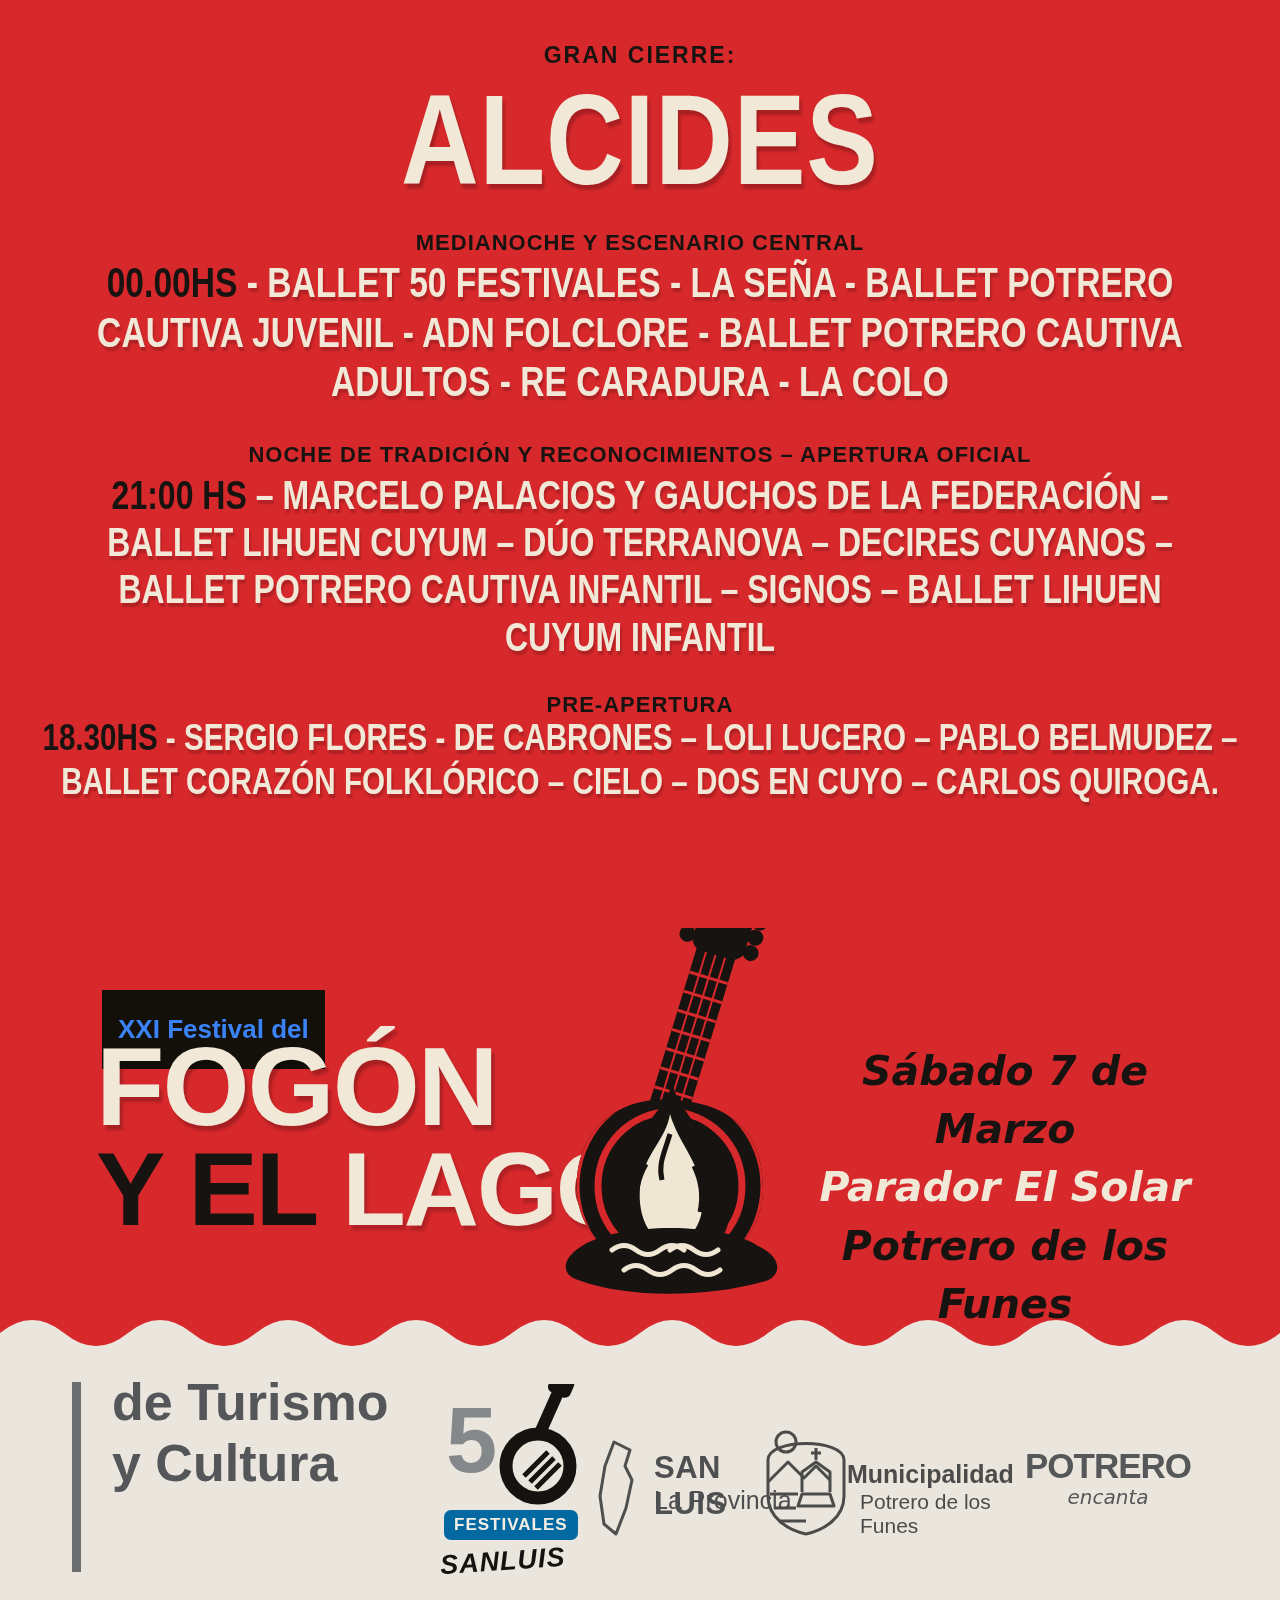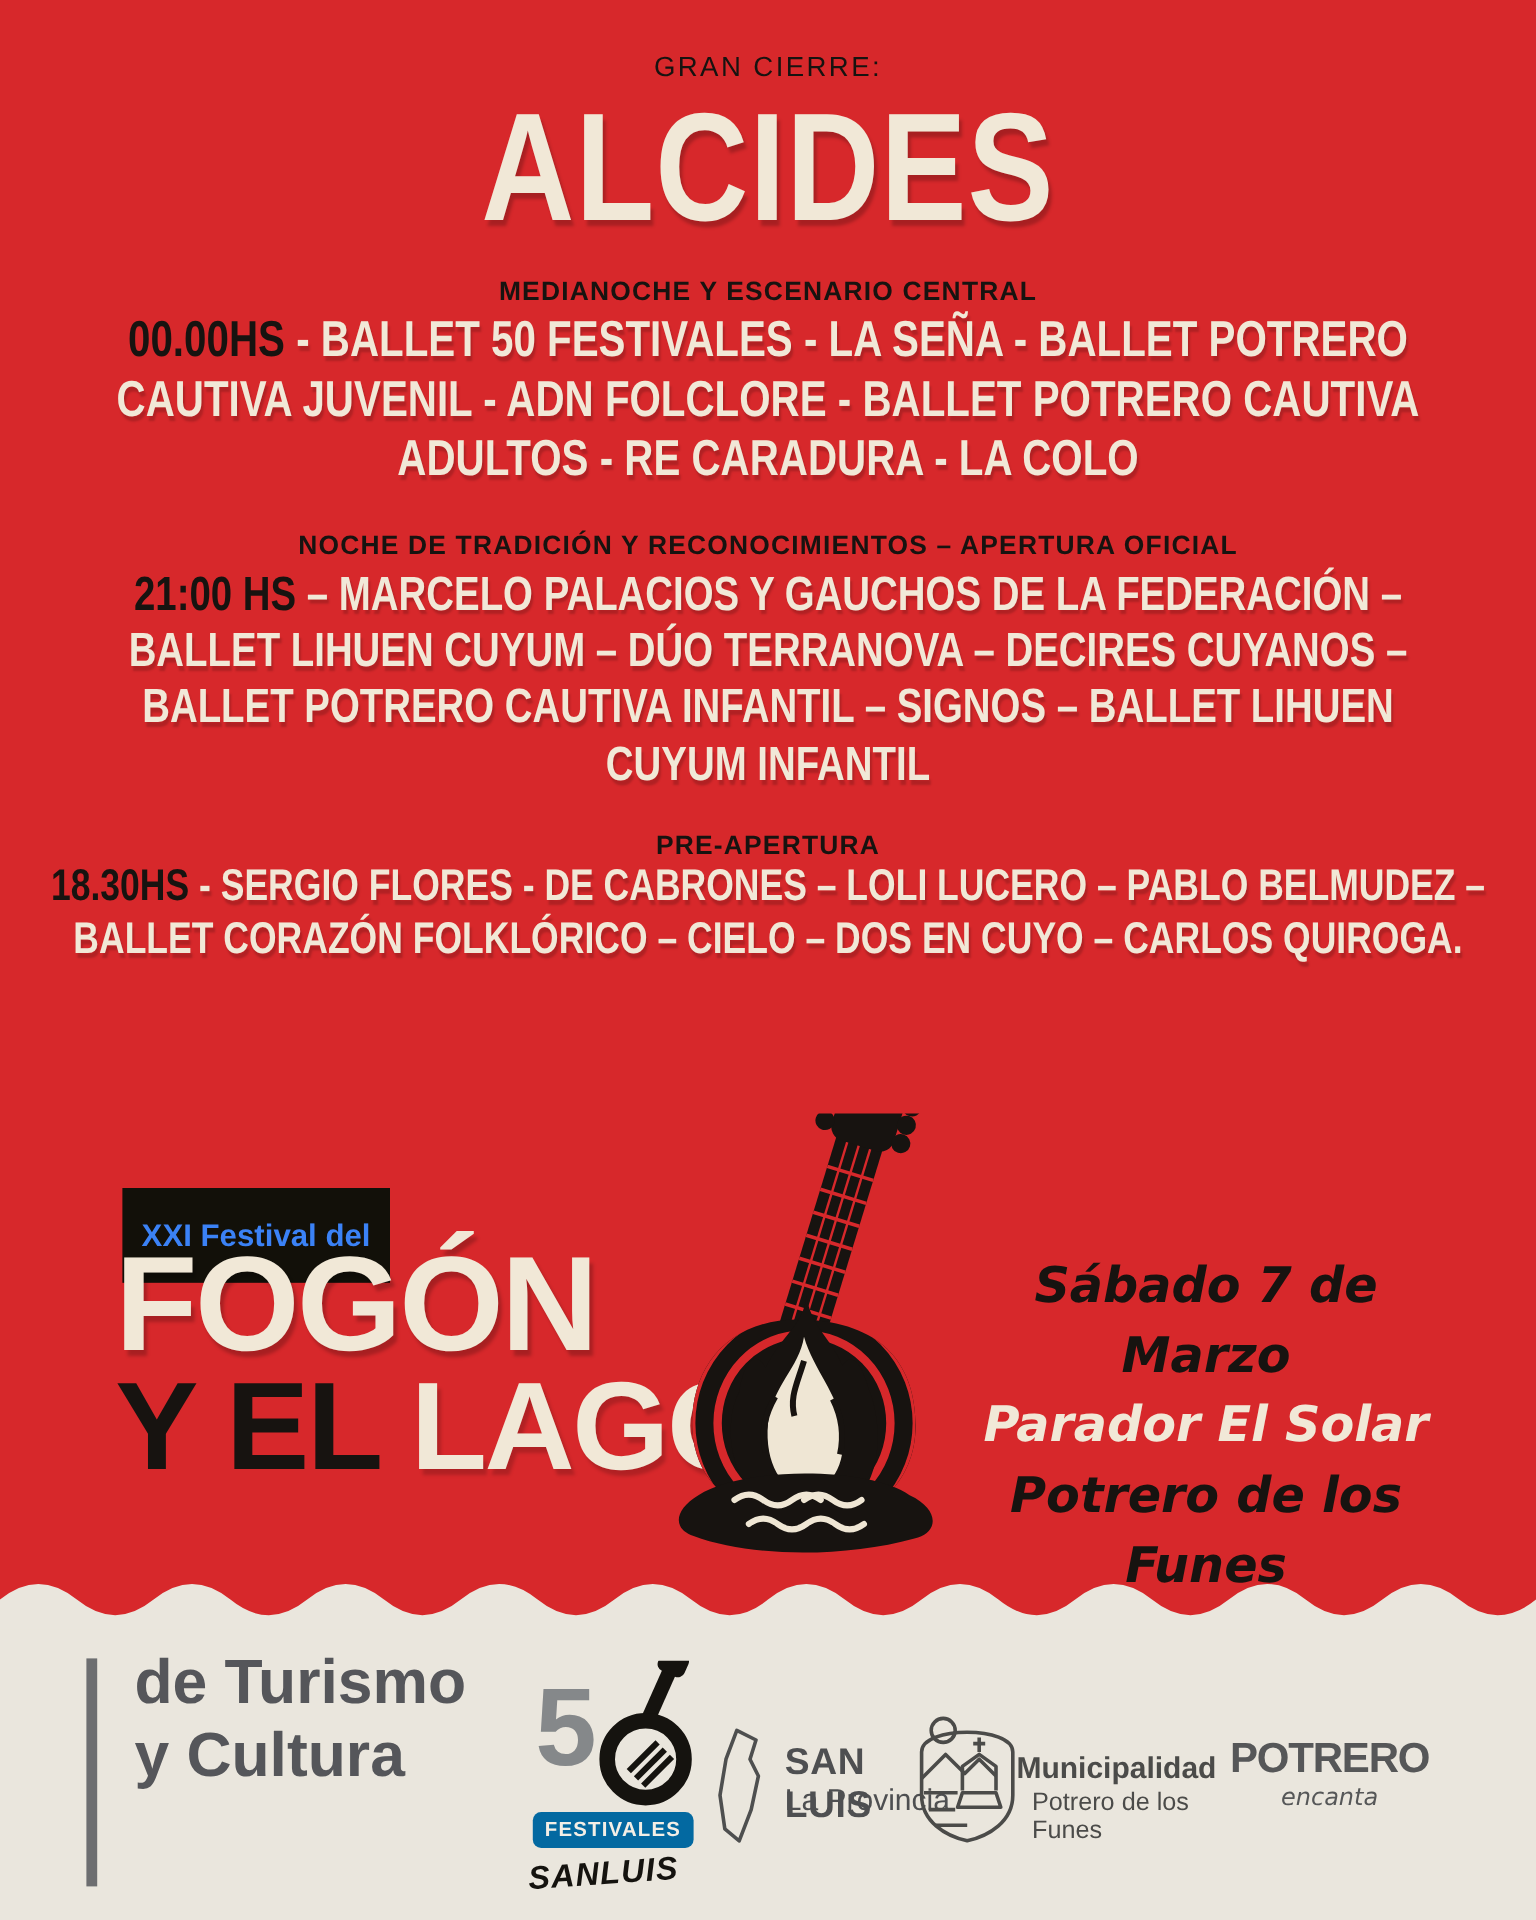--- a/index.html
+++ b/index.html
@@ -4,21 +4,21 @@
 <style>
   html,body{margin:0;padding:0;}
   body{width:1280px;height:1600px;position:relative;overflow:hidden;
        font-family:"Liberation Sans",sans-serif;background:#d7282b;}
   .abs{position:absolute;}
   .center{width:100%;text-align:center;}
   .blk{color:#171310;}
   .cream{color:#f1e8d7;}
 
   
-  .kicker{top:42px;font-size:23px;font-weight:400;letter-spacing:2px;}
+  .kicker{top:42px;font-size:23px;font-weight:700;letter-spacing:2px;}
   .headliner{top:66px;font-size:128px;font-weight:900;letter-spacing:1px;
              transform:scaleX(0.84);transform-origin:640px 0;
              text-shadow:3px 5px 3px rgba(0,0,0,0.22);}
 
   
   .sec-header{font-size:22px;font-weight:900;letter-spacing:1px;}
   .lineup{font-weight:900;text-align:center;line-height:1.18;
           transform:scaleX(0.8);letter-spacing:0px;
           text-shadow:2px 4px 2px rgba(0,0,0,0.18);}
   .lineup .time{color:#171310;text-shadow:none;}

